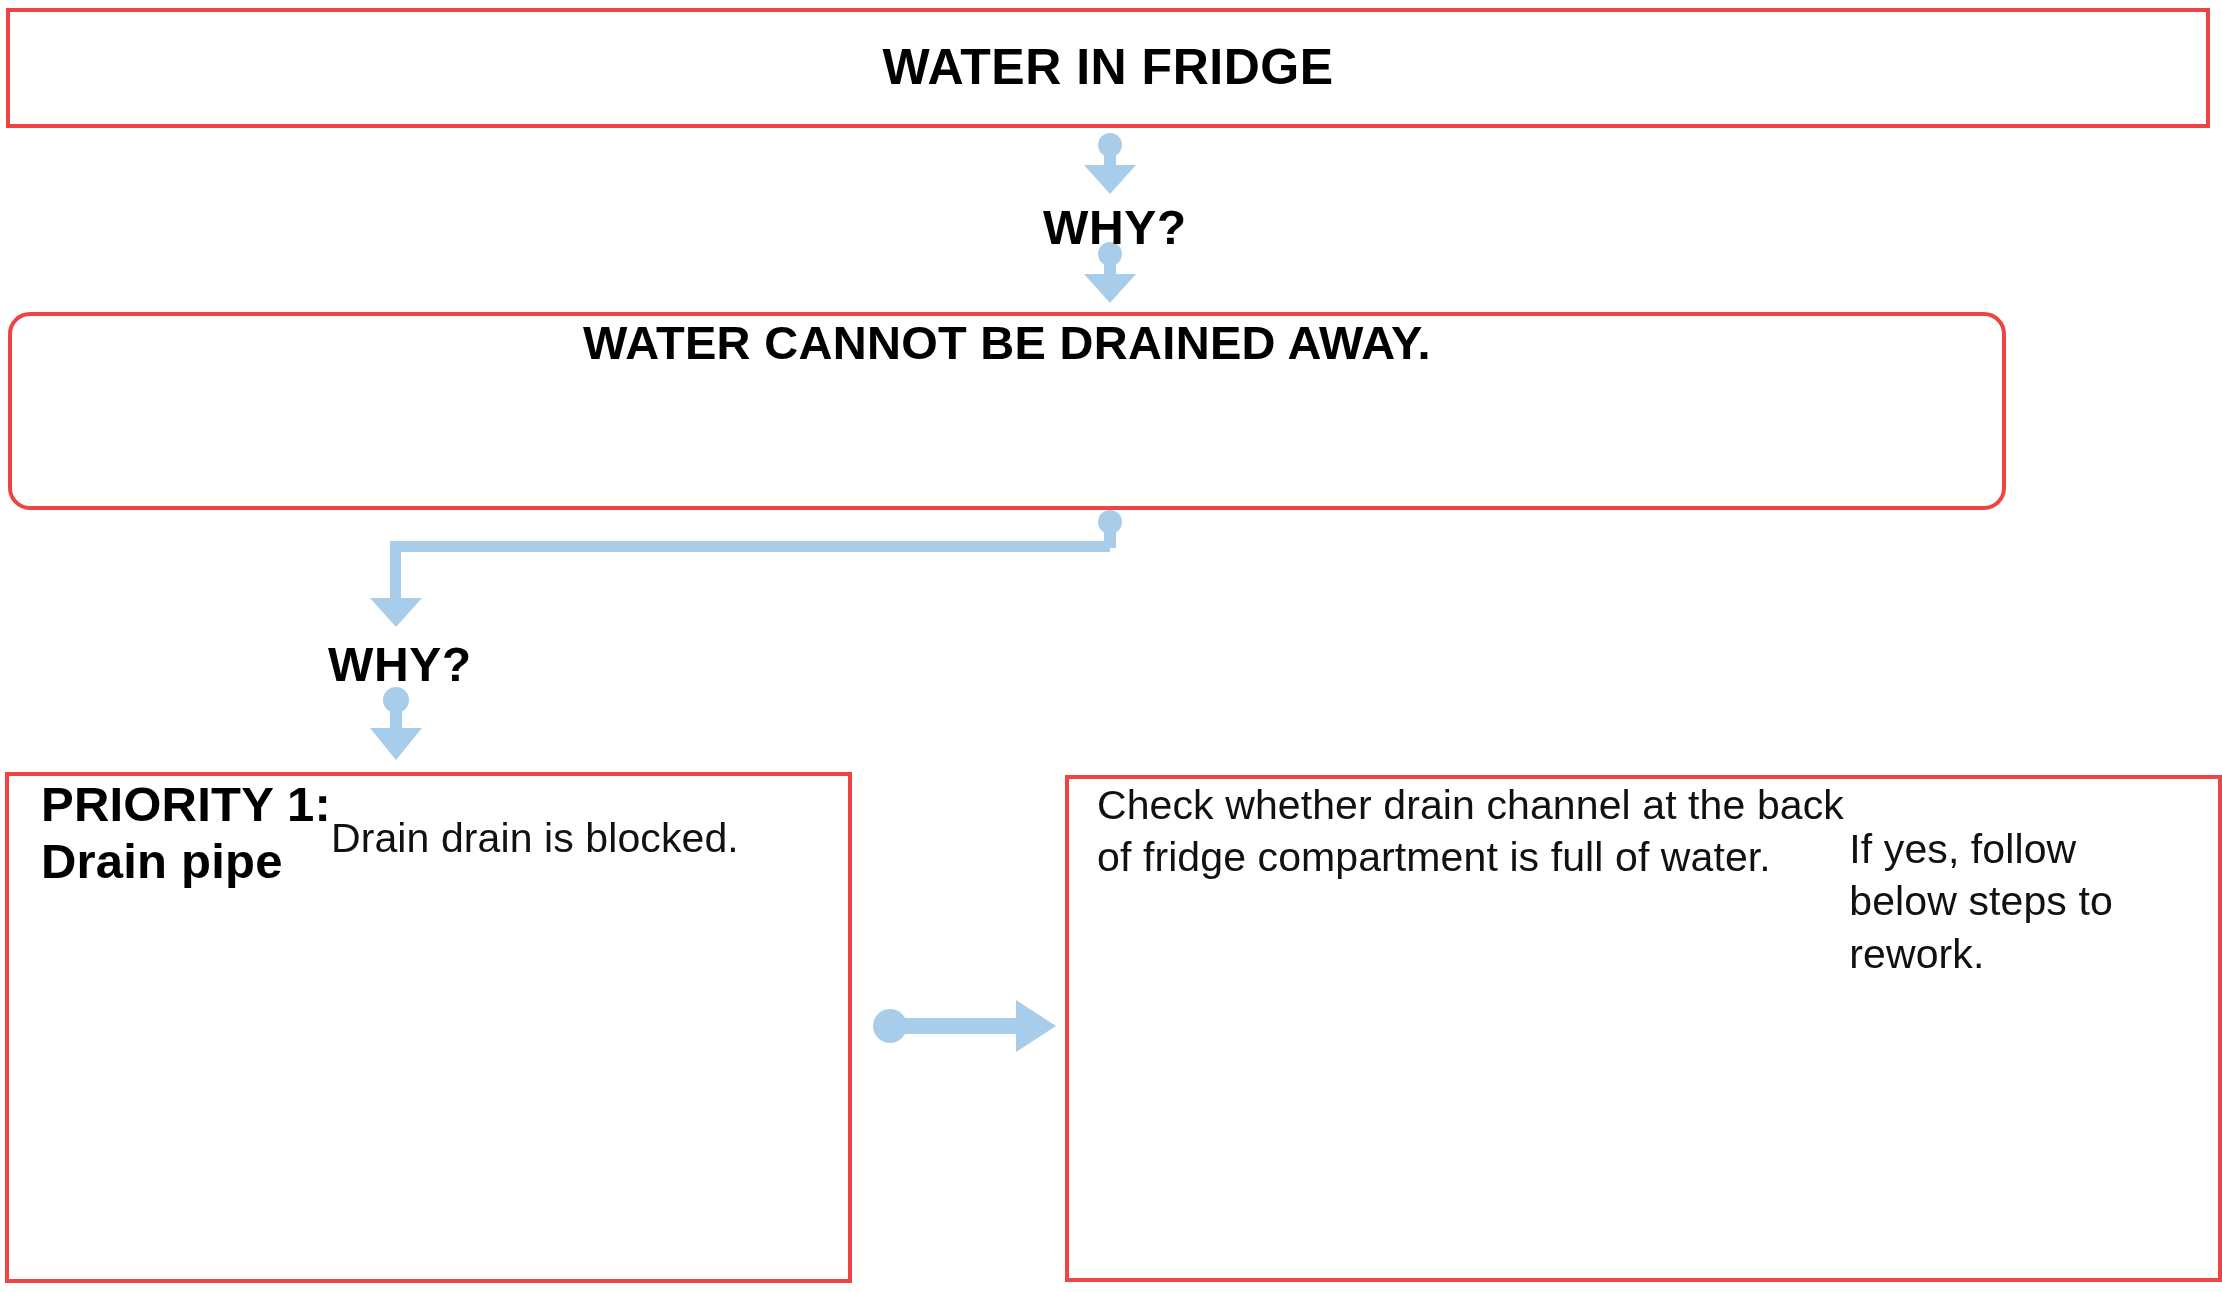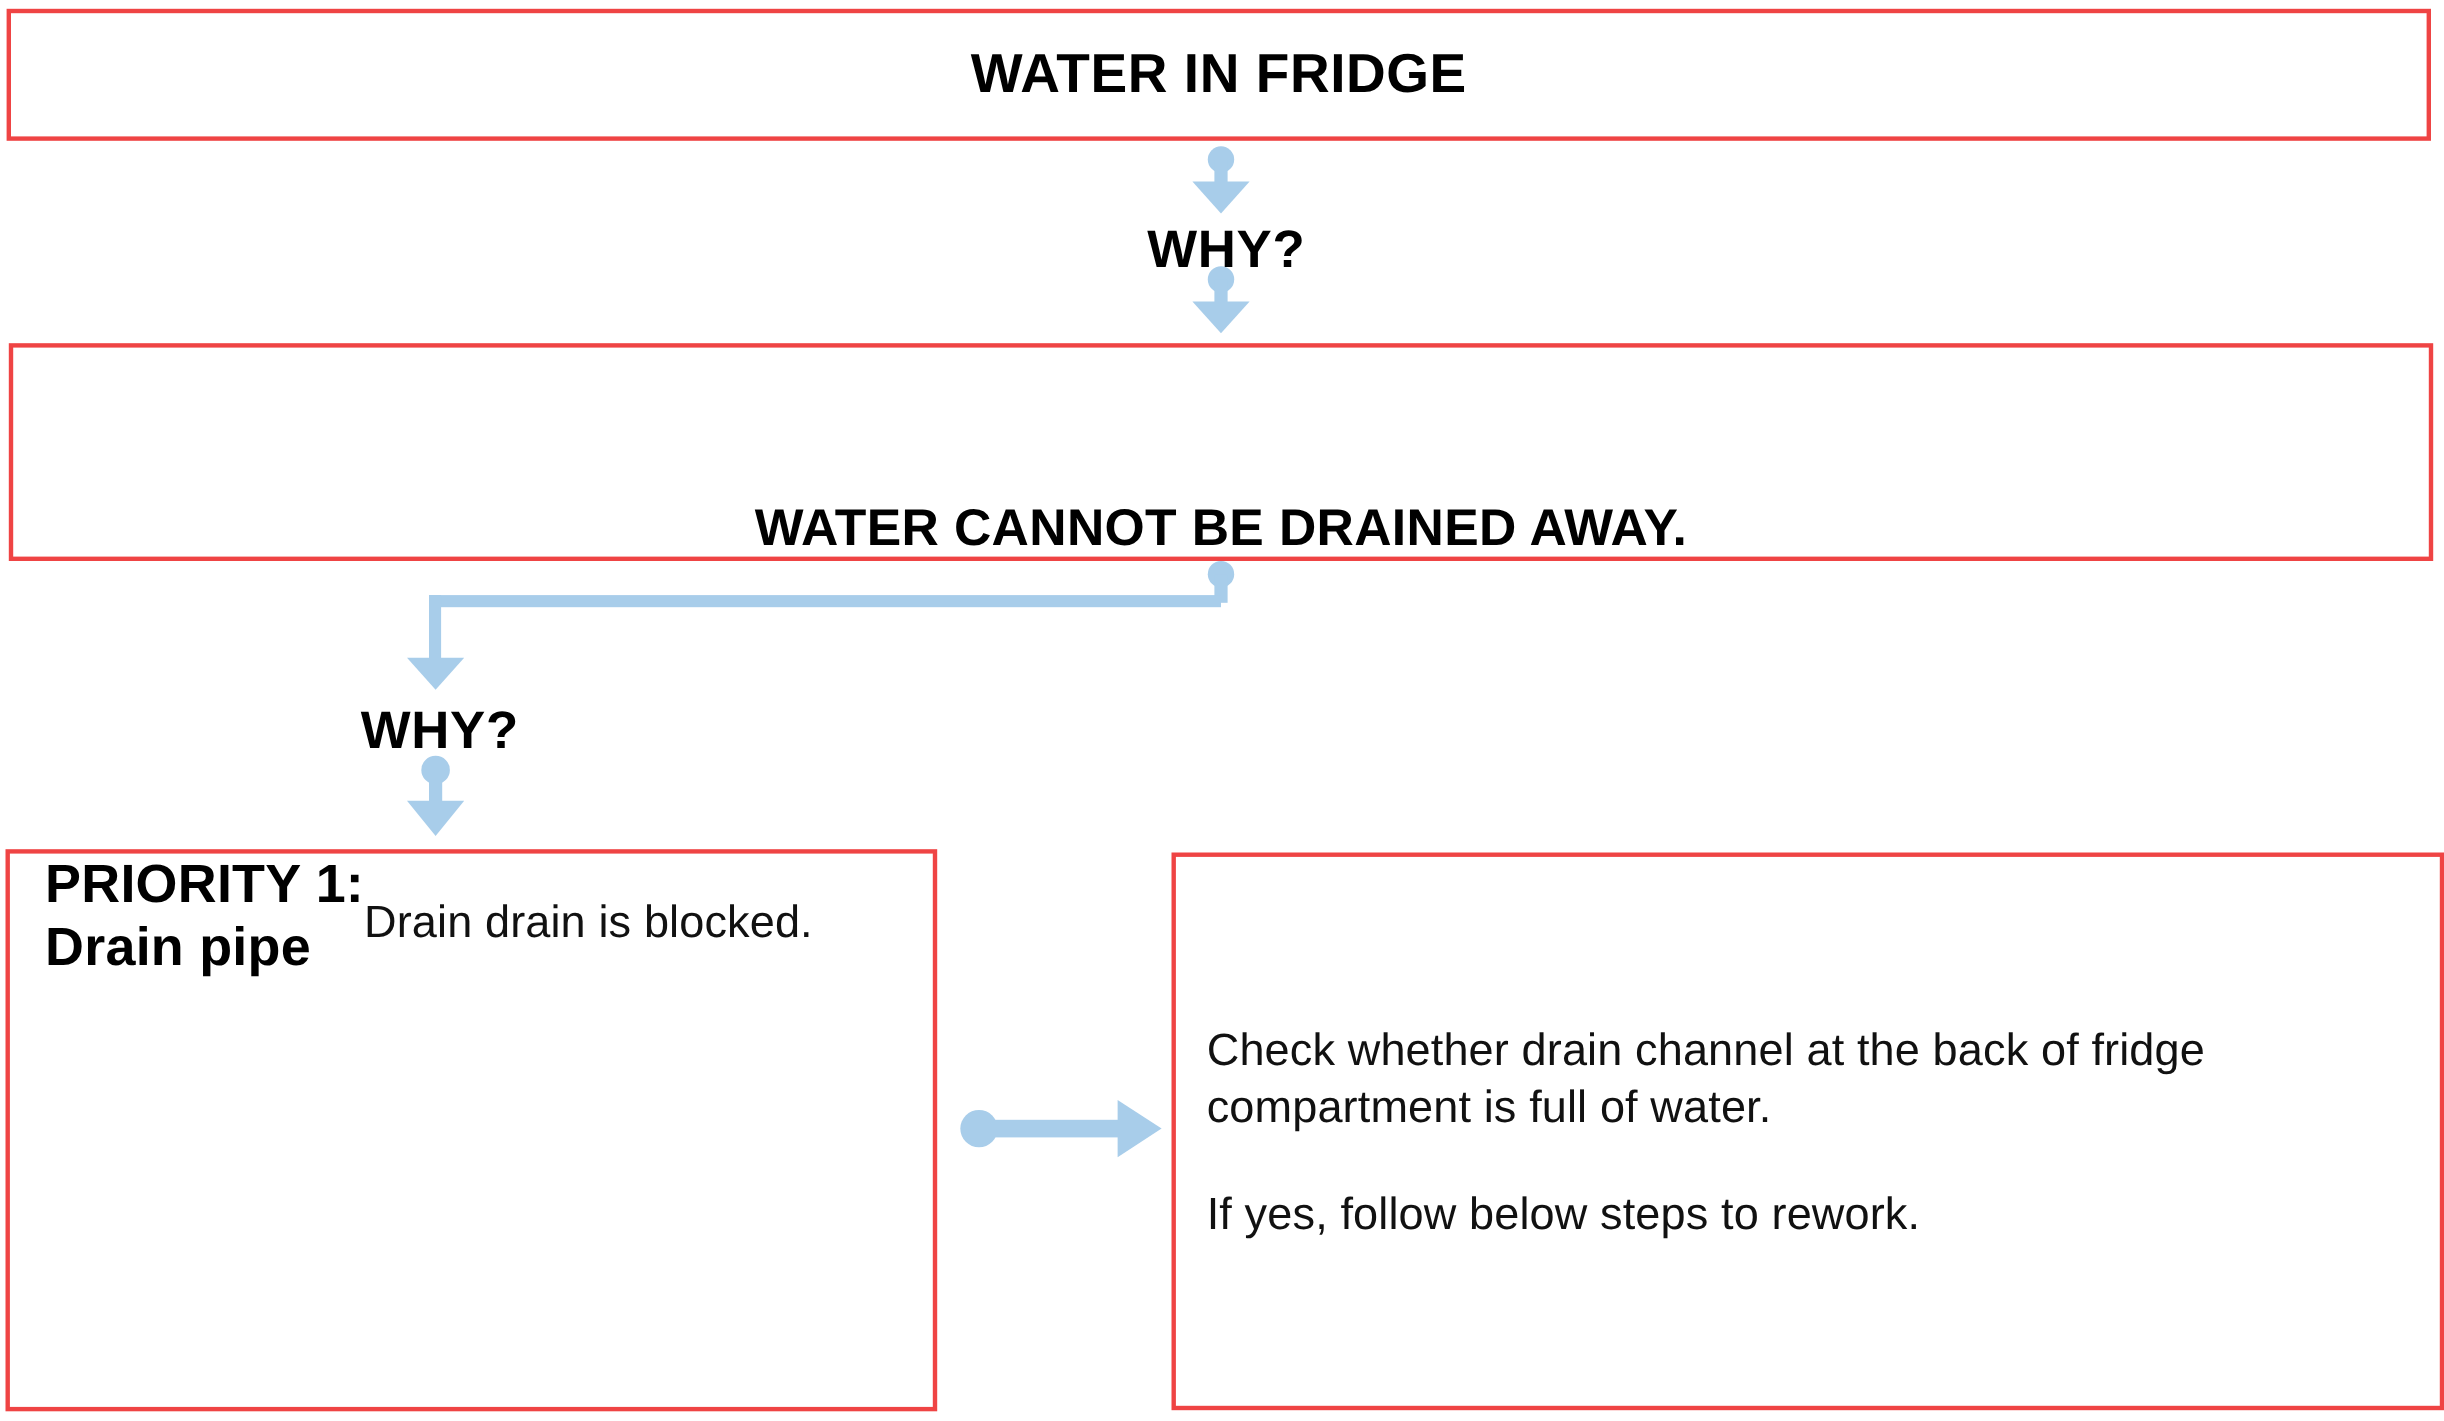--- a/index.html
+++ b/index.html
@@ -30,43 +30,44 @@
     top: 8px;
     width: 2204px;
     height: 120px;
     display: flex;
     align-items: center;
     justify-content: center;
   }
   .box-cause {
     left: 8px;
     top: 312px;
-    width: 2204px;
+    width: 1998px;
     height: 198px;
     display: flex;
-    align-items: flex-end;
+    align-items: flex-start;
     justify-content: center;
+    border-radius: 22px;
   }
   .box-priority {
     left: 5px;
     top: 772px;
     width: 847px;
     height: 511px;
     display: flex;
     flex-direction: row;
     justify-content: flex-start;
     padding: 0 32px;
   }
   .box-action {
     left: 1065px;
     top: 775px;
     width: 1157px;
     height: 507px;
     display: flex;
-    flex-direction: column;
+    flex-direction: row;
     justify-content: center;
     padding: 0 28px 0 28px;
   }
 
   
   .headline {
     font-size: 50px;
     font-weight: bold;
     color: #000000;
     letter-spacing: 0.5px;

